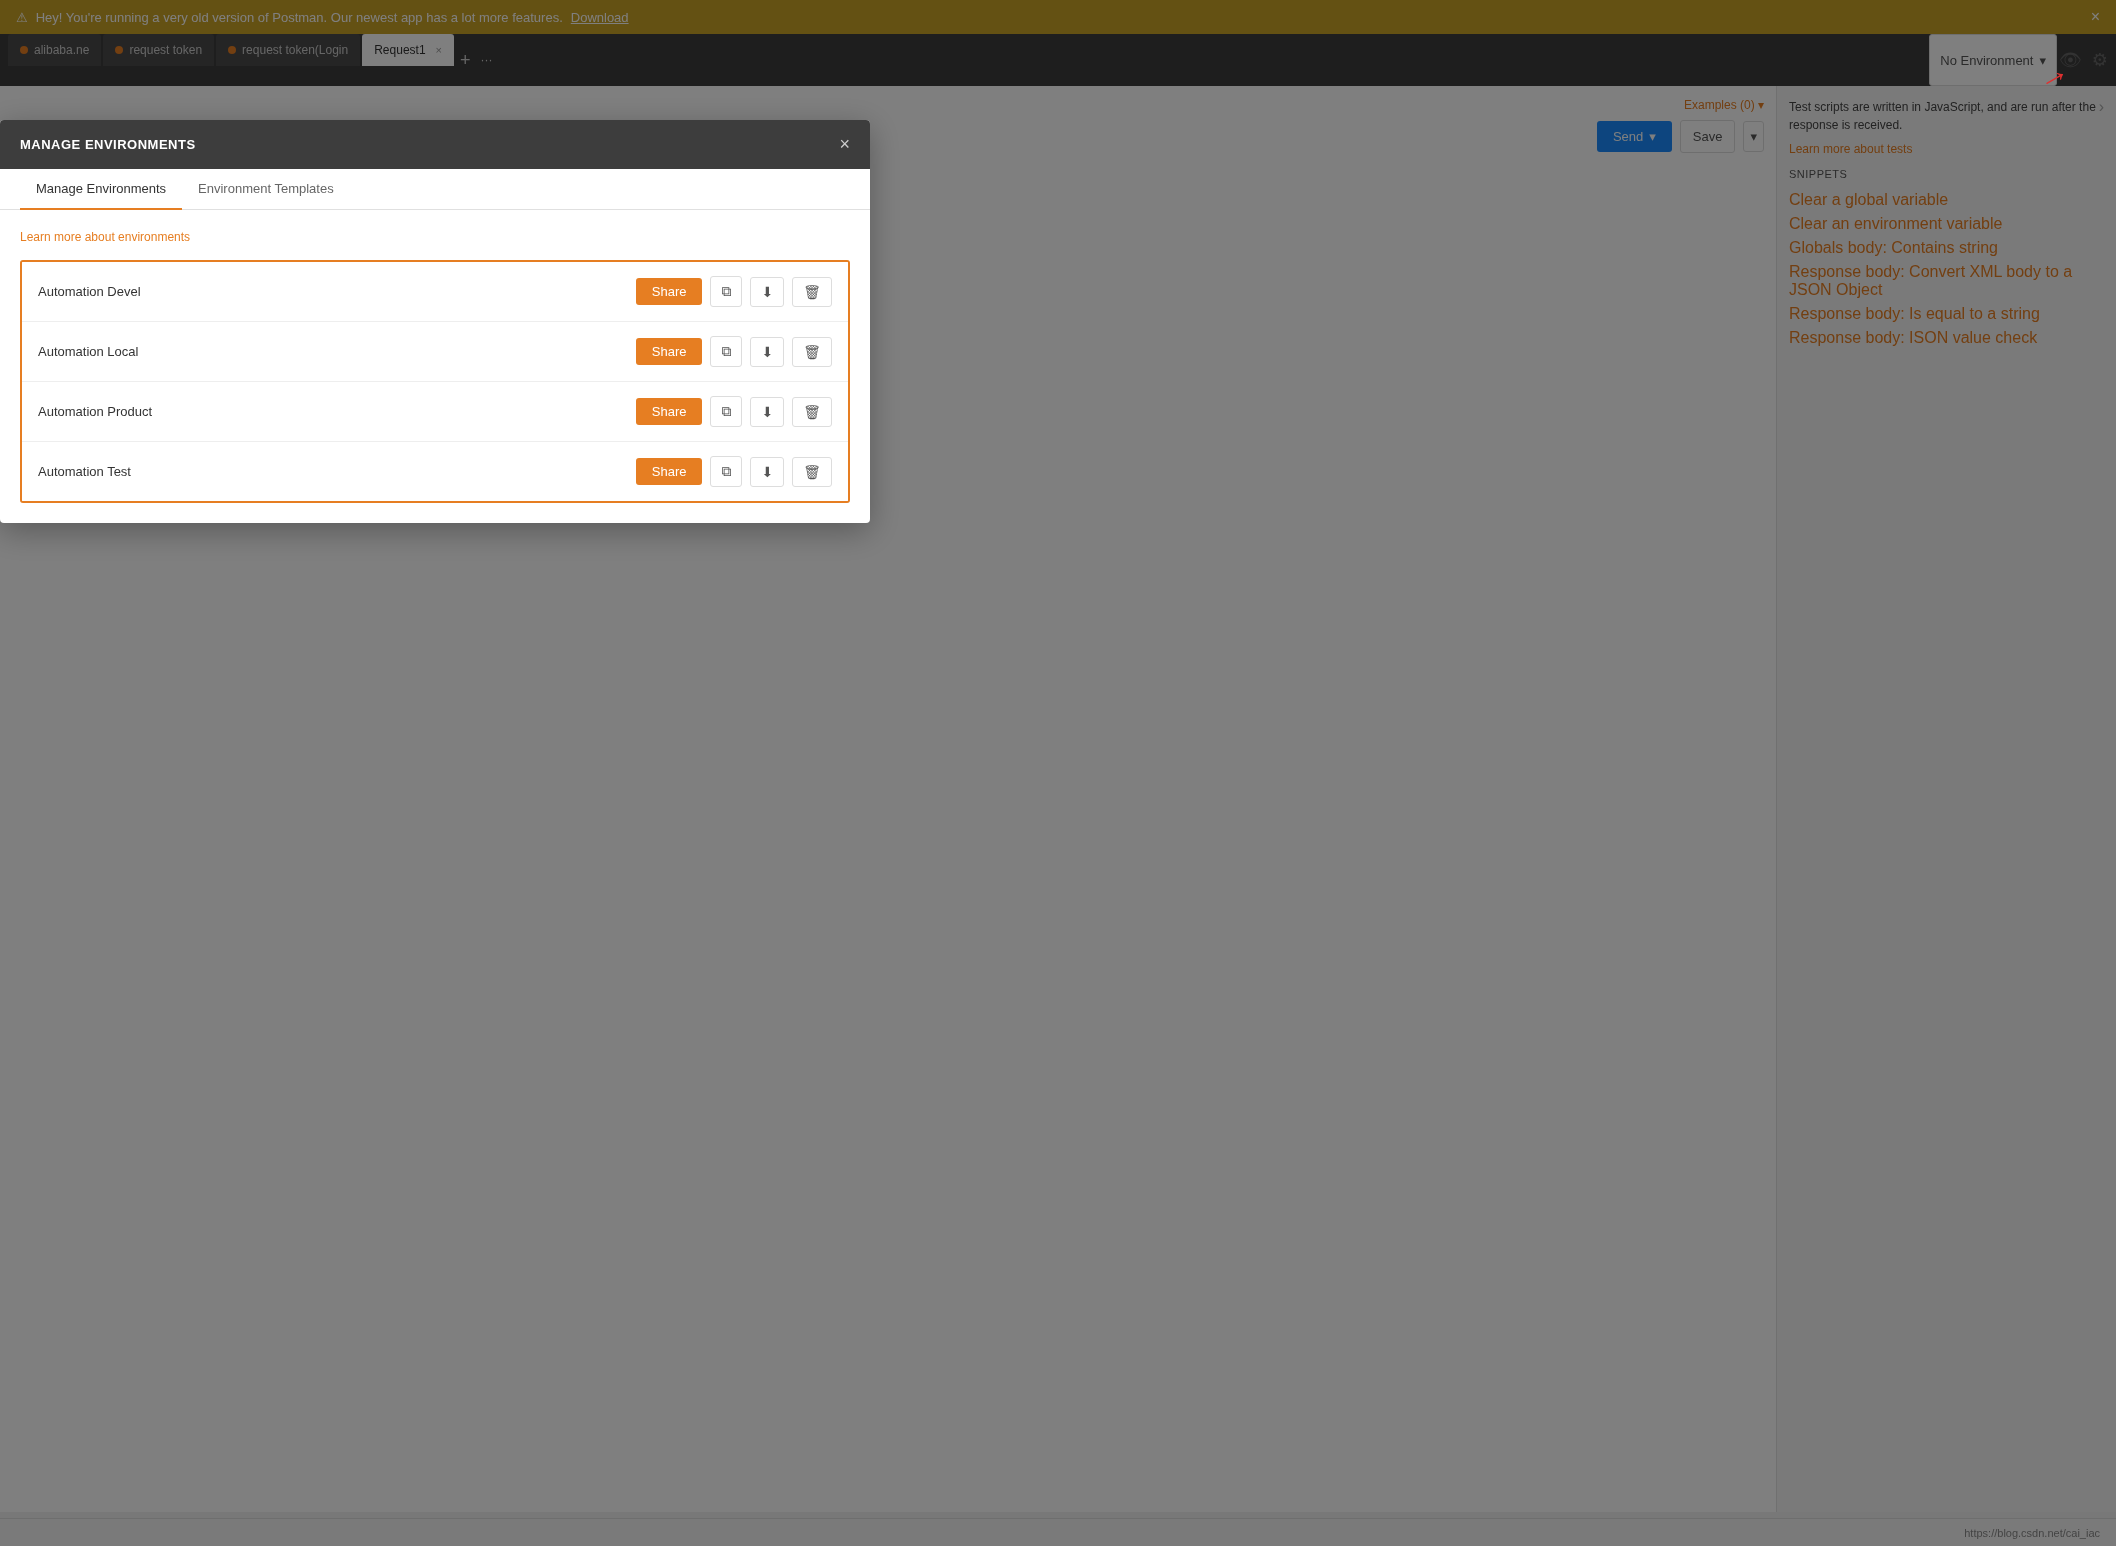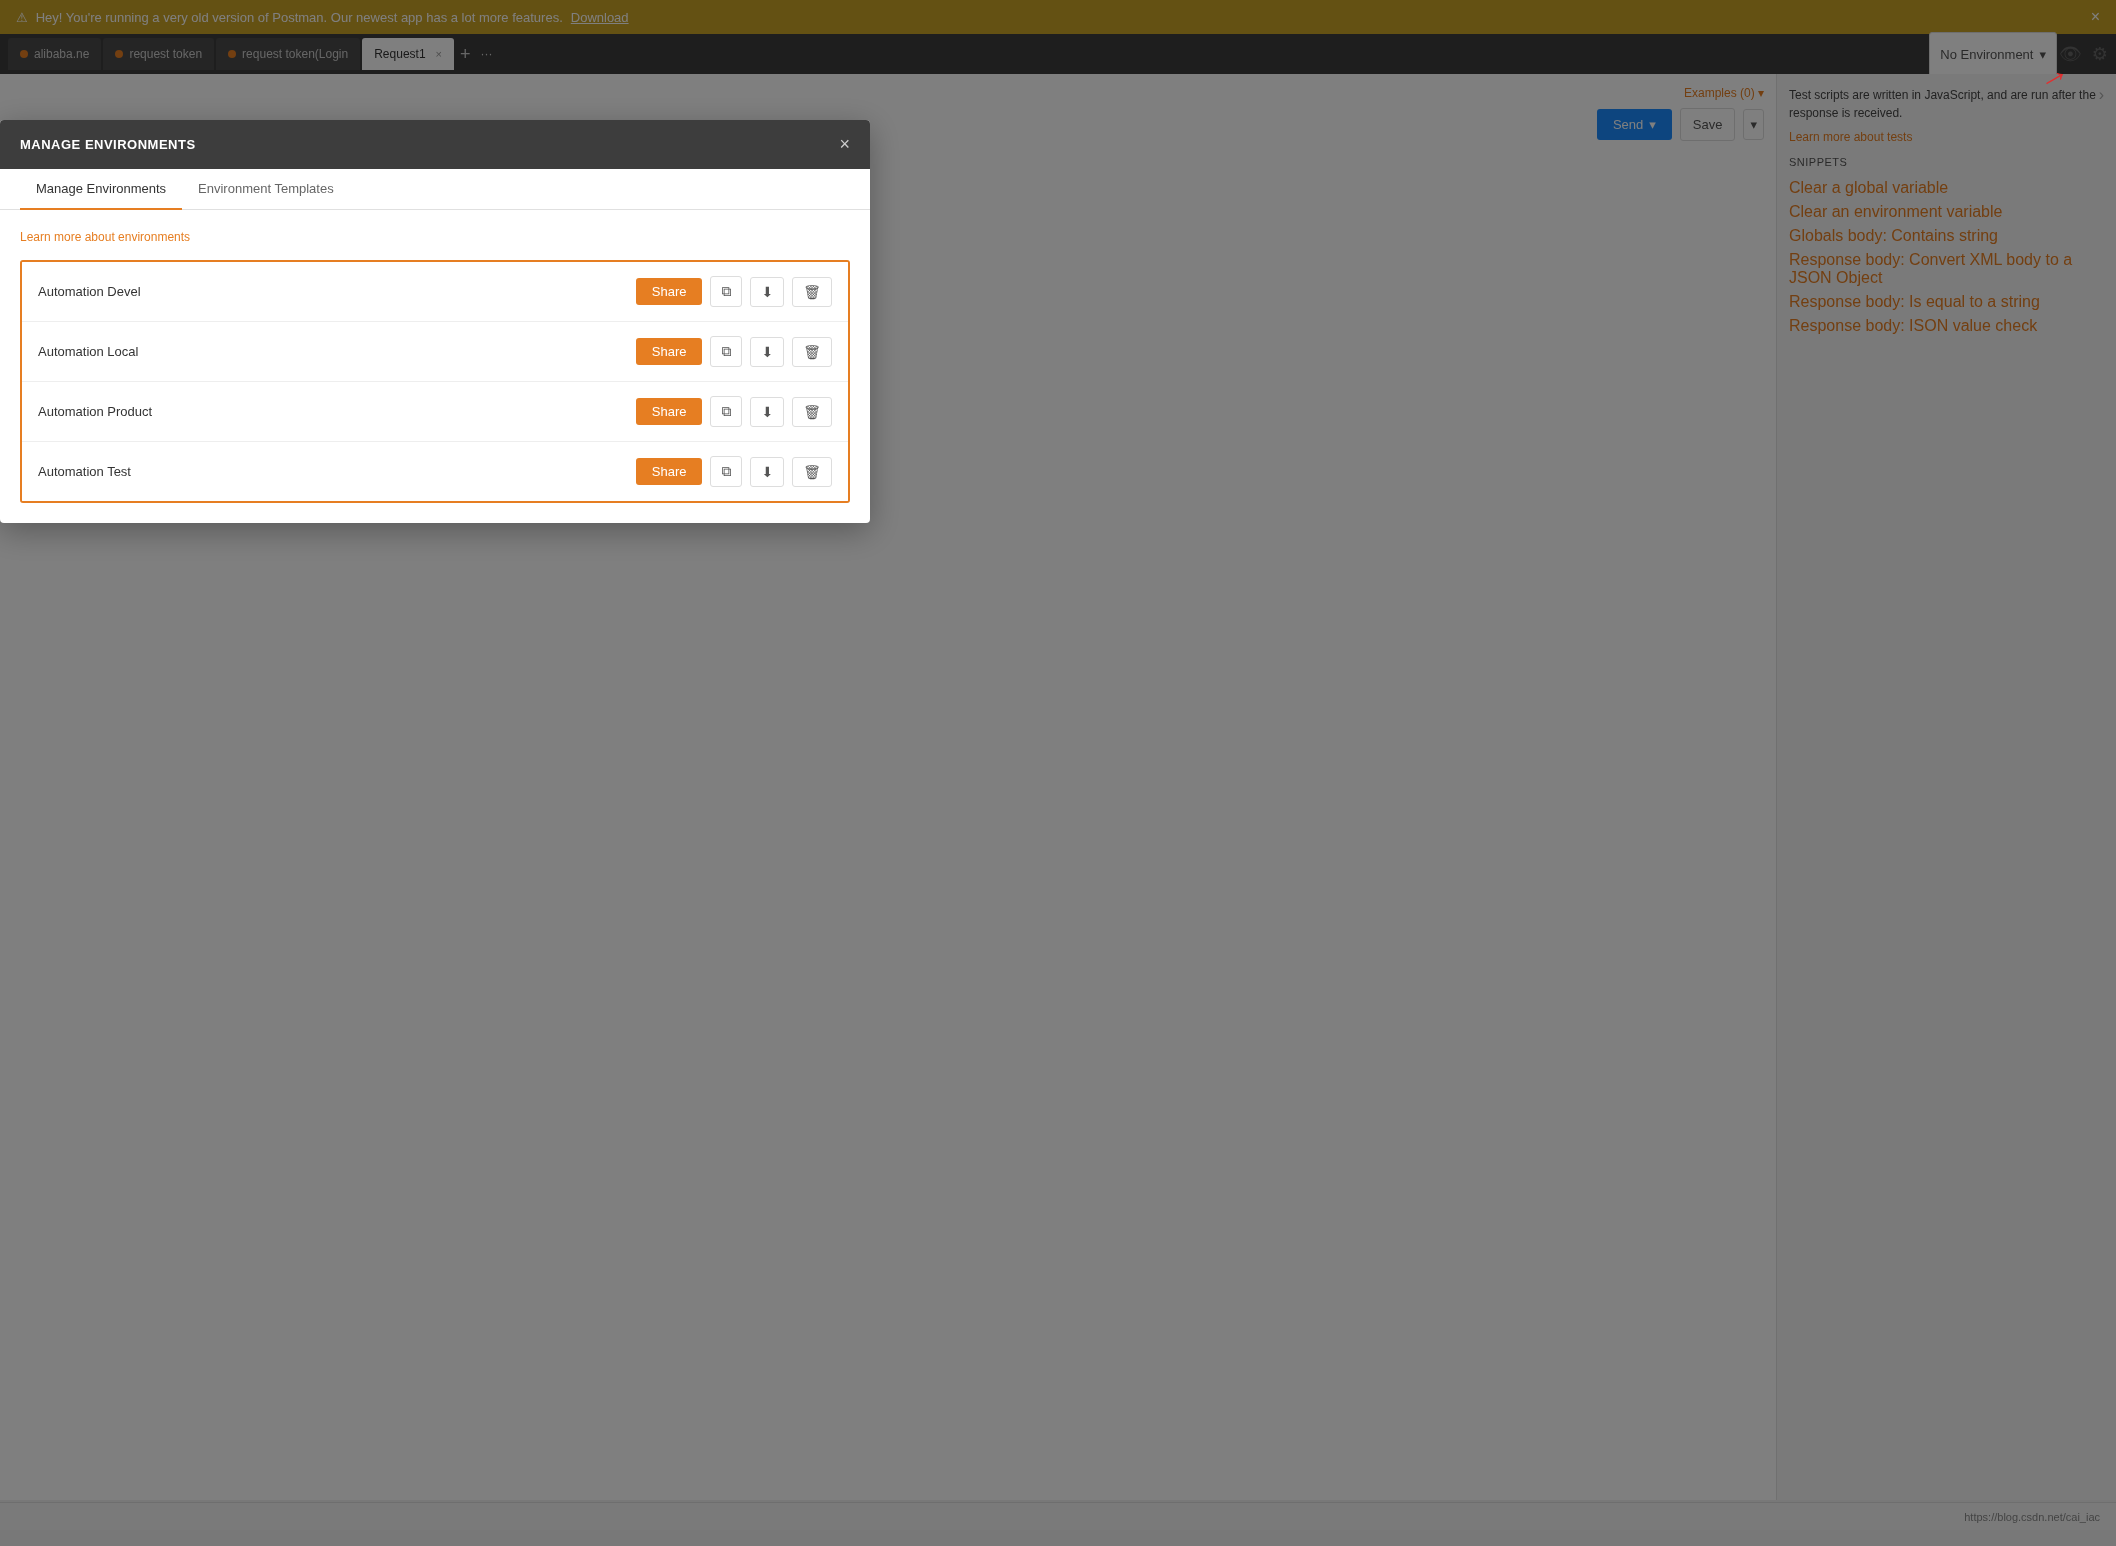--- a/index.html
+++ b/index.html
@@ -16,23 +16,22 @@
       font-size: 13px;
     }
     .banner-left { display: flex; align-items: center; gap: 8px; }
     .banner-close { cursor: pointer; font-size: 16px; color: #fff; }
     .banner a { color: #fff; text-decoration: underline; cursor: pointer; }
 
     
     .tab-bar {
       background: #3d3d3d;
       display: flex;
-      align-items: center;
       padding: 0 8px;
-      height: 40px;
+      height: 52px;
       gap: 2px;
     }
     .tab {
       display: flex;
       align-items: center;
       padding: 6px 12px;
       background: #4a4a4a;
       color: #ccc;
       border-radius: 3px 3px 0 0;
       font-size: 12px;
@@ -274,21 +273,21 @@
       border: none;
       border-radius: 3px;
       padding: 10px 28px;
       font-size: 13px;
       cursor: pointer;
     }
 
     
     .bottom-bar {
       position: fixed;
-      bottom: 16px;
+      bottom: 0;
       left: 0;
       right: 0;
       height: 28px;
       background: #f5f5f5;
       border-top: 1px solid #ddd;
       display: flex;
       align-items: center;
       justify-content: flex-end;
       padding: 0 16px;
       font-size: 11px;

